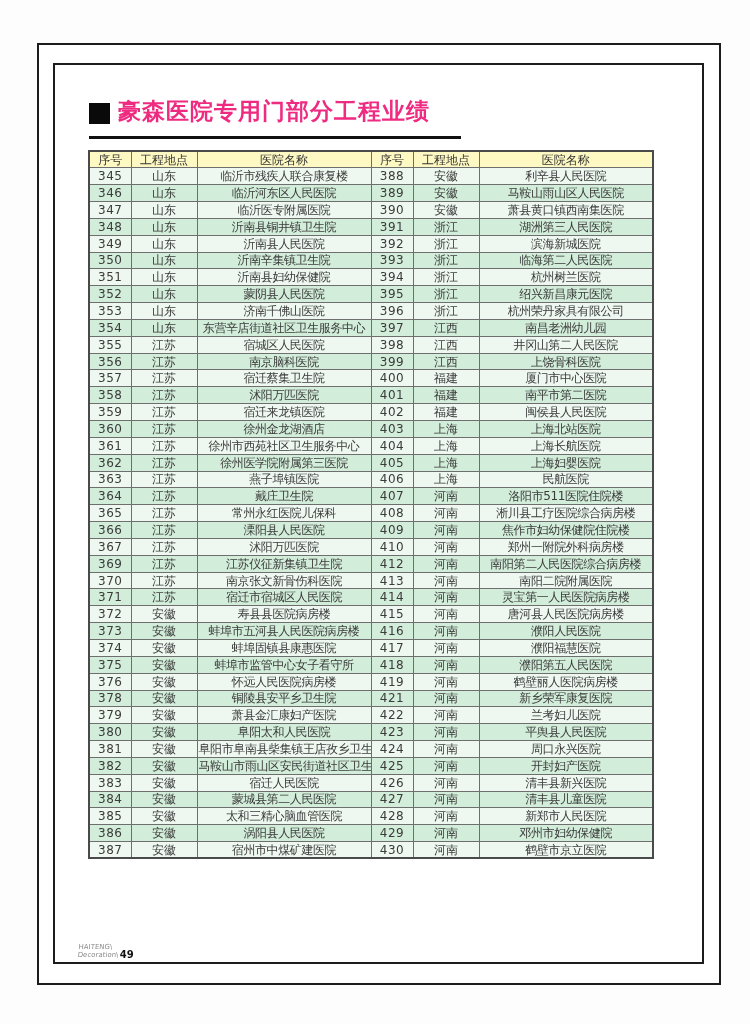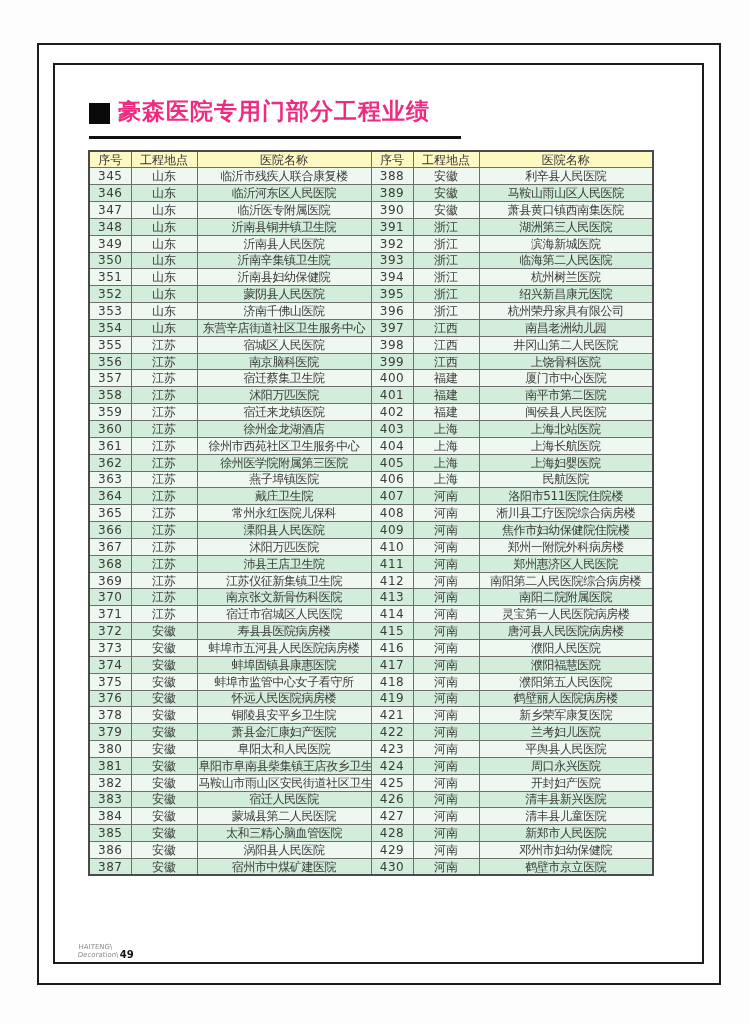--- a/index.html
+++ b/index.html
@@ -312,28 +312,20 @@
         </tr>
         <tr>
           <td class="c-no">367</td>
           <td class="c-loc">江苏</td>
           <td class="c-name">沭阳万匹医院</td>
           <td class="c-no">410</td>
           <td class="c-loc">河南</td>
           <td class="c-name">郑州一附院外科病房楼</td>
         </tr>
         <tr>
-          <td class="c-no">368</td>
-          <td class="c-loc">江苏</td>
-          <td class="c-name">沛县王店卫生院</td>
-          <td class="c-no">411</td>
-          <td class="c-loc">河南</td>
-          <td class="c-name">郑州惠济区人民医院</td>
-        </tr>
-        <tr>
           <td class="c-no">369</td>
           <td class="c-loc">江苏</td>
           <td class="c-name">江苏仪征新集镇卫生院</td>
           <td class="c-no">412</td>
           <td class="c-loc">河南</td>
           <td class="c-name">南阳第二人民医院综合病房楼</td>
         </tr>
         <tr>
           <td class="c-no">370</td>
           <td class="c-loc">江苏</td>

